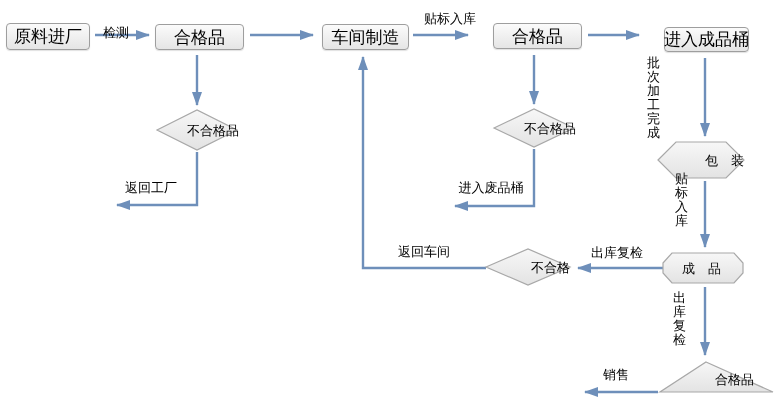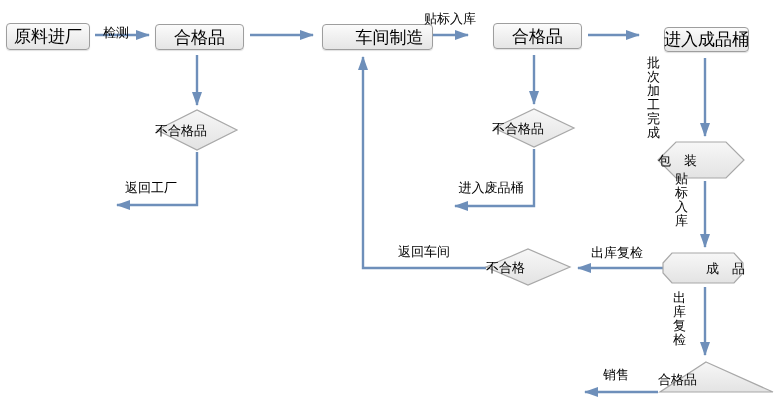--- a/index.html
+++ b/index.html
@@ -43,21 +43,21 @@
     position: absolute;
     font-size: 13px;
     line-height: 1;
     text-align: center;
     white-space: nowrap;
   }
   .shape-lbl {
     position: absolute;
     font-size: 13px;
     line-height: 1;
-    text-align: left;
+    text-align: right;
     white-space: nowrap;
   }
   .vlabel {
     position: absolute;
     width: 15px;
     font-size: 13px;
     line-height: 1.08;
     word-break: break-all;
     text-align: center;
   }
@@ -100,35 +100,35 @@
     <polygon class="shape" points="663,263 672,253 734,253 743,263 743,273 734,283 672,283 663,273"></polygon>
     <polygon class="shape" points="706,362 773,392 660,392"></polygon>
   </svg>
 
   <div class="node-box" style="left:6px; top:23px; width:82px; height:25px;">
     <span>原料进厂</span>
   </div>
   <div class="node-box" style="left:155px; top:24px; width:87px; height:24px;">
     <span>合格品</span>
   </div>
-  <div class="node-box" style="left:322px; top:24px; width:85px; height:24px;padding-left:24px;">
+  <div class="node-box" style="left:322px; top:24px; width:85px; height:24px;">
     <span>车间制造</span>
   </div>
   <div class="node-box" style="left:493px; top:23px; width:87px; height:24px;">
     <span>合格品</span>
   </div>
   <div class="node-box" style="left:664px; top:27px; width:83px; height:23px;">
     <span>进入成品桶</span>
   </div>
 
   <div class="shape-lbl" style="left:155px; top:124px; width:84px;">不合格品</div>
   <div class="shape-lbl" style="left:492px; top:122px; width:84px;">不合格品</div>
   <div class="shape-lbl" style="left:486px; top:261px; width:84px;">不合格</div>
   <div class="shape-lbl" style="left:658px; top:154px; width:86px;">包　装</div>
-  <div class="shape-lbl" style="left:663px; top:262px; width:58px;padding-left:43px;">成　品</div>
+  <div class="shape-lbl" style="left:663px; top:262px; width:58px;">成　品</div>
   <div class="shape-lbl" style="left:658px; top:373px; width:96px;">合格品</div>
 
   <div class="lbl" style="left:88px; top:26px; width:56px;">检测</div>
   <div class="lbl" style="left:414px; top:12px; width:72px;">贴标入库</div>
   <div class="lbl" style="left:119px; top:181px; width:64px;">返回工厂</div>
   <div class="lbl" style="left:450px; top:181px; width:82px;">进入废品桶</div>
   <div class="lbl" style="left:392px; top:245px; width:64px;">返回车间</div>
   <div class="lbl" style="left:585px; top:246px; width:64px;">出库复检</div>
   <div class="lbl" style="left:598px; top:368px; width:36px;">销售</div>
 

